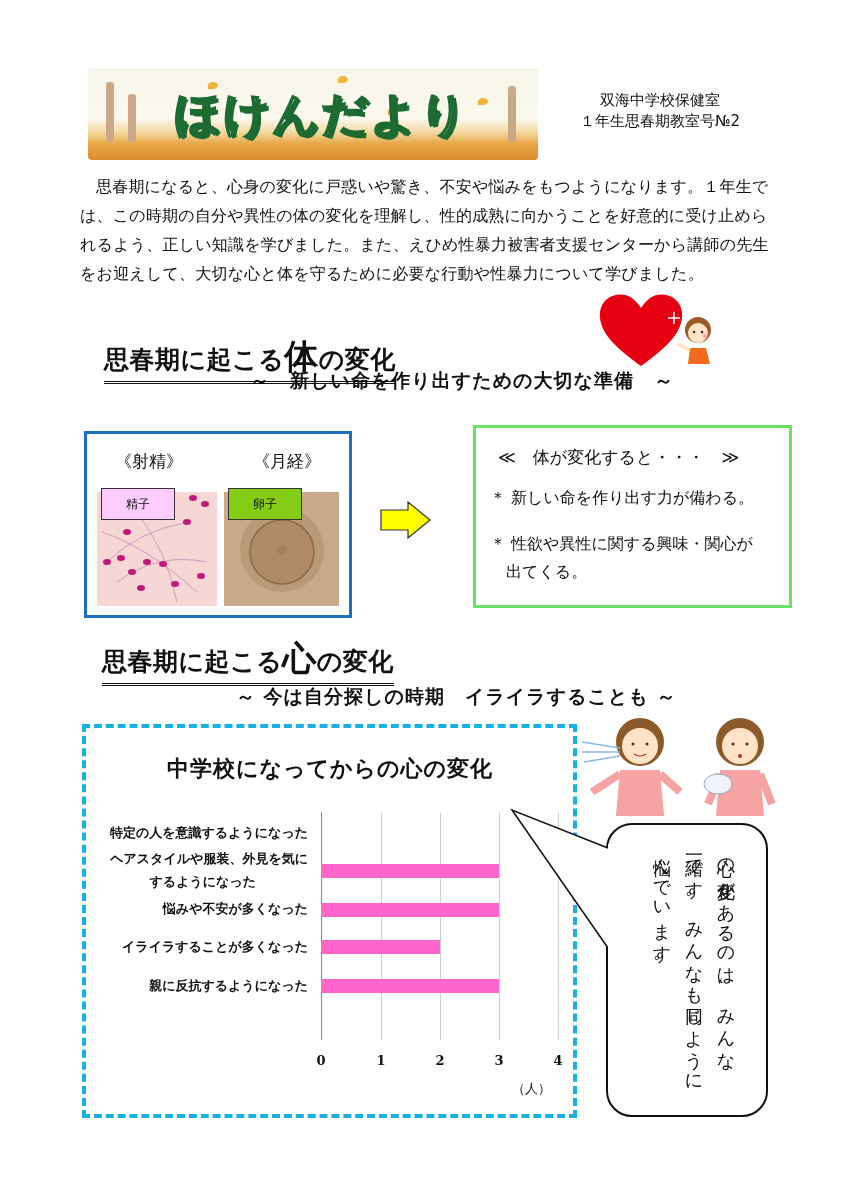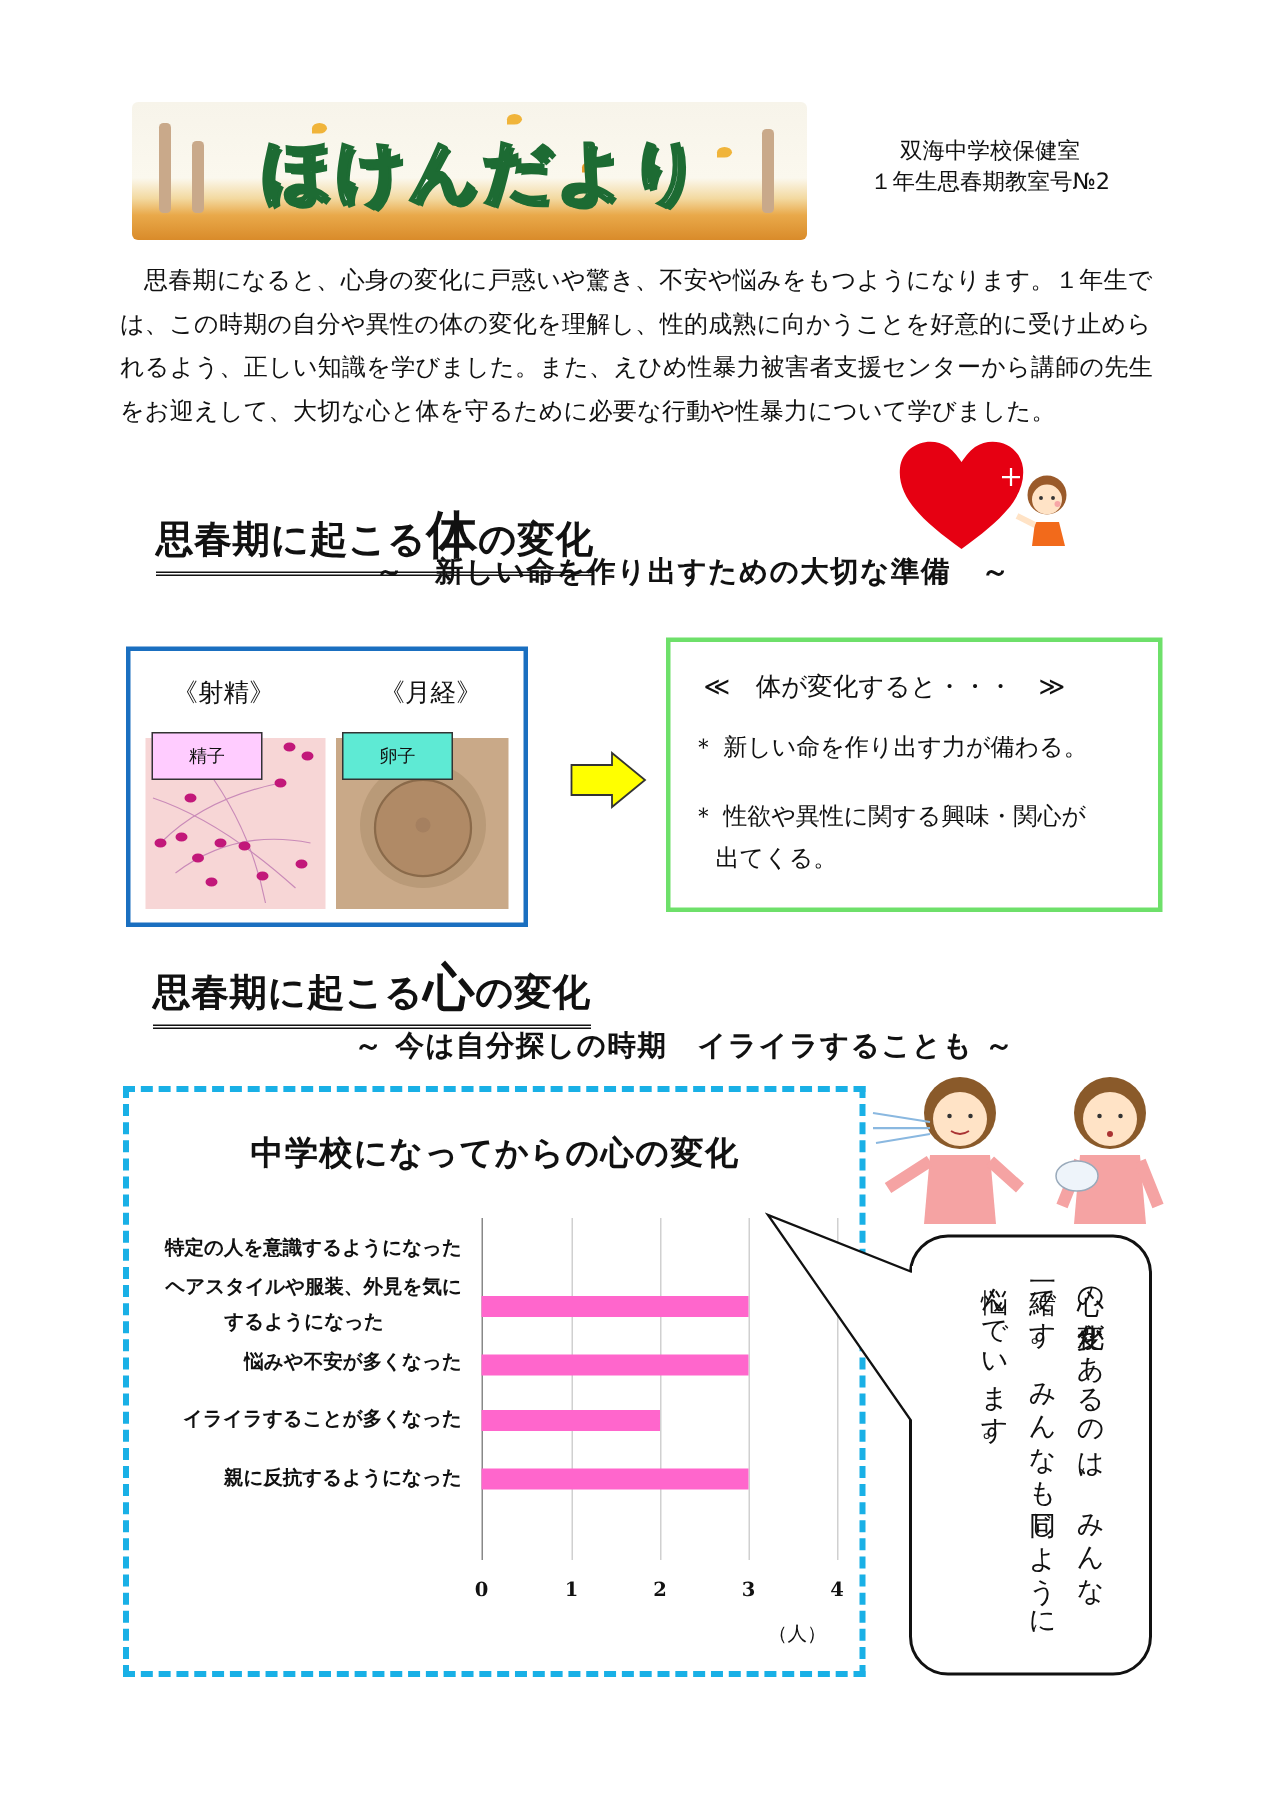--- a/index.html
+++ b/index.html
@@ -14,21 +14,21 @@
     -webkit-text-stroke:2px #1d6b33;letter-spacing:2px;font-family:"DejaVu Sans",sans-serif;text-shadow:3px 2px 0 #1d6b33;}
   .banner .month{position:absolute;left:322px;top:26px;font-size:40px;font-weight:bold;color:#fff;
     -webkit-text-stroke:2px #1d6b33;text-shadow:3px 2px 0 #1d6b33;}
   .date-block{left:555px;top:90px;width:210px;text-align:center;font-size:15px;line-height:21px;}
   .intro{left:80px;top:172px;width:694px;font-size:16px;line-height:29px;text-indent:16px;letter-spacing:0.2px;}
   .heading{font-size:25px;font-weight:bold;border-bottom:3px double #111;padding-bottom:1px;letter-spacing:0.5px;}
   .heading .big{font-size:34px;}
   .subheading{font-size:19px;font-weight:bold;letter-spacing:1px;}
   .heart{left:596px;top:290px;width:90px;height:80px;}
   .box-blue{left:84px;top:431px;width:262px;height:181px;border:3px solid #1a6fc0;}
-  .box-green{left:444px;top:425px;width:313px;height:177px;border:3px solid #6ee06a;padding-left:12px;}
+  .box-green{left:473px;top:425px;width:313px;height:177px;border:3px solid #6ee06a;}
   .photo-label{position:absolute;font-size:12px;text-align:center;line-height:30px;border:1px solid #333;width:72px;height:30px;}
   .arrow{left:380px;top:500px;}
   .dash-box{left:82px;top:724px;width:487px;height:386px;border:4px dashed #19b0e6;}
   .chart-title{left:82px;top:754px;width:496px;text-align:center;font-size:22px;font-weight:bold;letter-spacing:1px;}
   .cat-label{position:absolute;font-size:13px;font-weight:bold;text-align:right;width:230px;line-height:18px;}
   .gridline{position:absolute;top:812px;height:228px;width:1px;background:#d0d0d0;}
   .bar{position:absolute;height:14px;background:#ff66cc;}
   .tick{position:absolute;top:1053px;font-size:13px;font-family:"DejaVu Serif",serif;font-weight:bold;width:20px;text-align:center;}
   .bubble{left:606px;top:823px;width:158px;height:290px;border:2px solid #111;border-radius:26px;background:#fff;}
   .vtext{position:absolute;writing-mode:vertical-rl;font-size:18px;line-height:32px;letter-spacing:1px;}
@@ -102,21 +102,21 @@
     </svg>
   </div>
   <div class="photo-label" style="left:14px;top:54px;background:#ffccff;">精子</div>
   <div class="abs" style="left:137px;top:58px;width:115px;height:114px;background:#c9a988;">
     <svg width="115" height="114" viewBox="0 0 115 114">
       <circle cx="58" cy="58" r="42" fill="#b99a78"></circle>
       <circle cx="58" cy="60" r="32" fill="#b08a66" stroke="#8a6a4a" stroke-width="1.5"></circle>
       <circle cx="58" cy="58" r="5" fill="#a58060"></circle>
     </svg>
   </div>
-  <div class="photo-label" style="left:141px;top:54px;background:#5eead4;">卵子</div>
+  <div class="photo-label" style="left:141px;top:54px;background:#84cc16;">卵子</div>
 </div>
 
 <svg class="abs arrow" width="52" height="40" viewBox="0 0 52 40">
   <path d="M1 10 L28 10 L28 2 L50 20 L28 38 L28 30 L1 30 Z" fill="#ffff00" stroke="#333" stroke-width="1.2"></path>
 </svg>
 
 <div class="abs box-green">
   <div class="abs" style="left:22px;top:18px;font-size:17px;">≪　体が変化すると・・・　≫</div>
   <div class="abs" style="left:14px;top:60px;font-size:16px;">＊ 新しい命を作り出す力が備わる。</div>
   <div class="abs" style="left:14px;top:106px;font-size:16px;">＊ 性欲や異性に関する興味・関心が</div>

